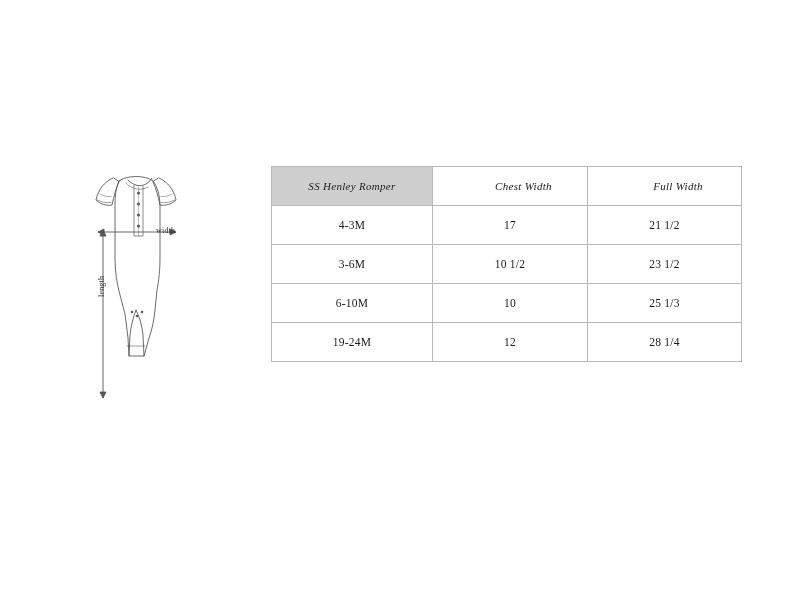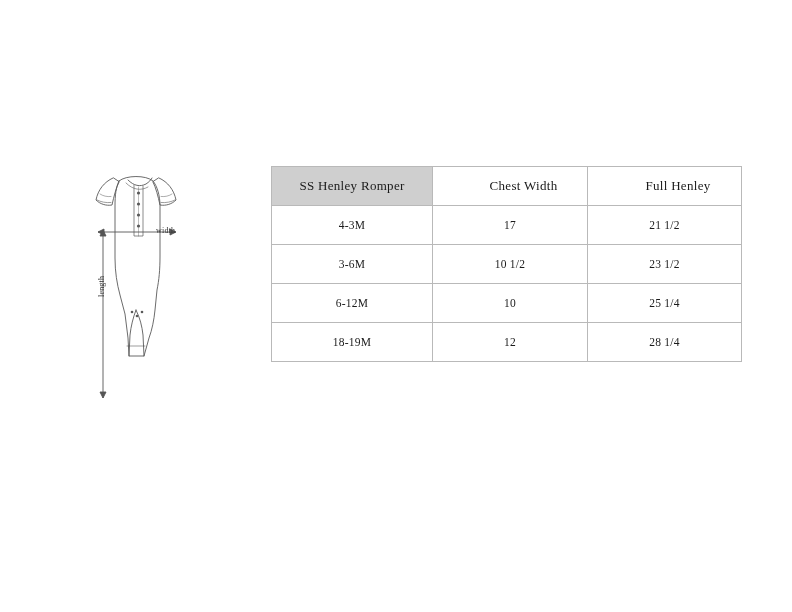--- a/index.html
+++ b/index.html
@@ -57,22 +57,23 @@
   #size-chart td, #size-chart th {
     border: 1px solid #b9b9b9;
     text-align: center;
     vertical-align: middle;
     font-weight: normal;
     color: #1a1a1a;
     font-family: "Liberation Serif", serif;
   }
   #size-chart thead th {
     height: 36px;
-    font-size: 13px;
+    font-size: 11px;
     letter-spacing: 0.3px;
+    font-style: italic;
   }
   #size-chart thead th.head-first {
     background: #cfcfcf;
   }
   #size-chart thead th.head-rest {
     background: #ffffff;
     padding-left: 28px;
   }
   #size-chart tbody td {
     height: 36px;
@@ -154,38 +155,38 @@
 <table id="size-chart">
   <colgroup>
     <col class="col-1">
       <col class="col-2">
       <col class="col-3">
   </colgroup>
   <thead>
     <tr>
       <th class="head-first">SS Henley Romper</th>
       <th class="head-rest">Chest Width</th>
-      <th class="head-rest">Full Henley</th>
+      <th class="head-rest">Full Width</th>
     </tr>
   </thead>
   <tbody>
     <tr>
       <td>4-3M</td>
       <td>17</td>
       <td>21 1/2</td>
     </tr>
     <tr>
       <td>3-6M</td>
       <td>10 1/2</td>
       <td>23 1/2</td>
     </tr>
     <tr>
-      <td>6-12M</td>
+      <td>6-10M</td>
       <td>10</td>
-      <td>25 1/4</td>
+      <td>25 1/3</td>
     </tr>
     <tr>
-      <td>18-19M</td>
+      <td>19-24M</td>
       <td>12</td>
       <td>28 1/4</td>
     </tr>
   </tbody>
 </table>
 
 </body></html>

